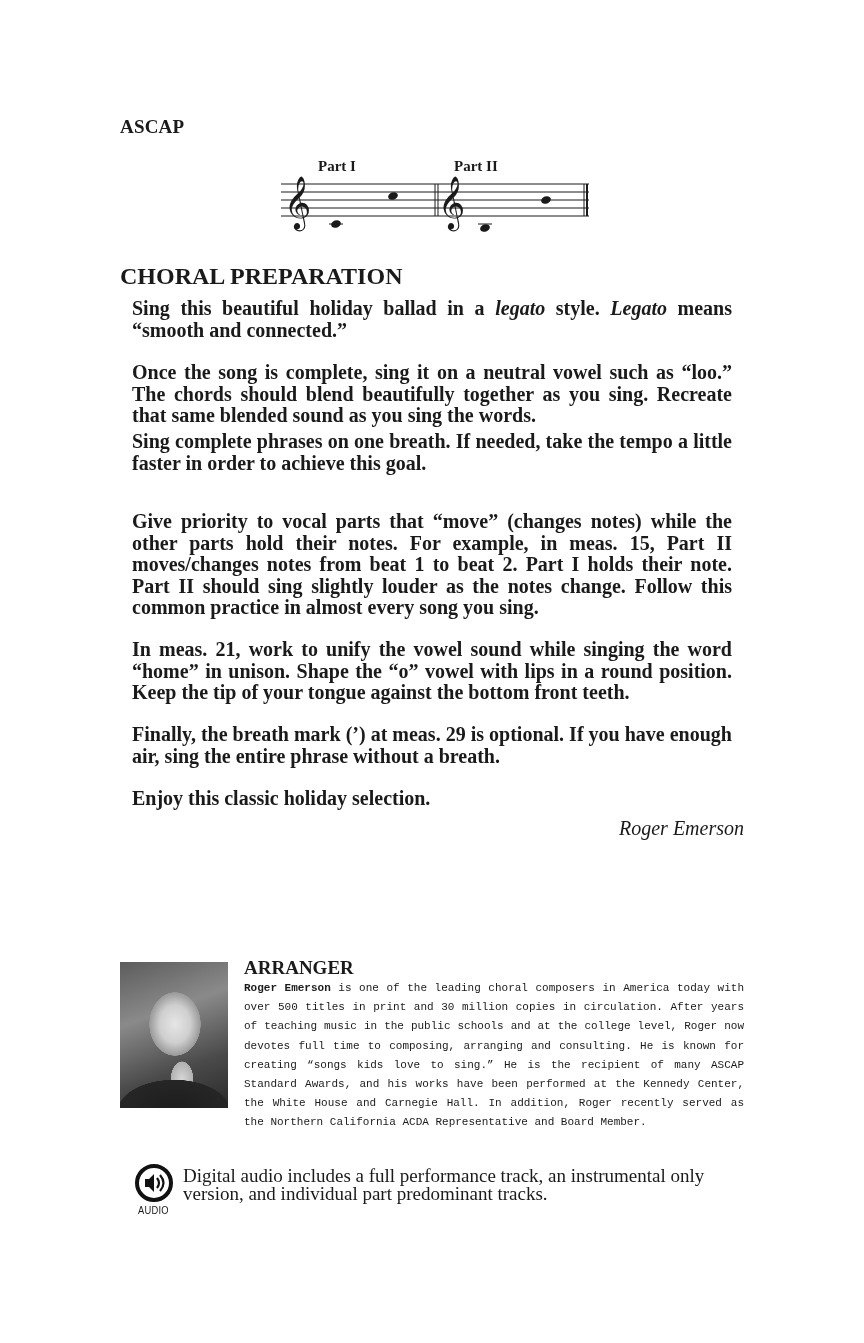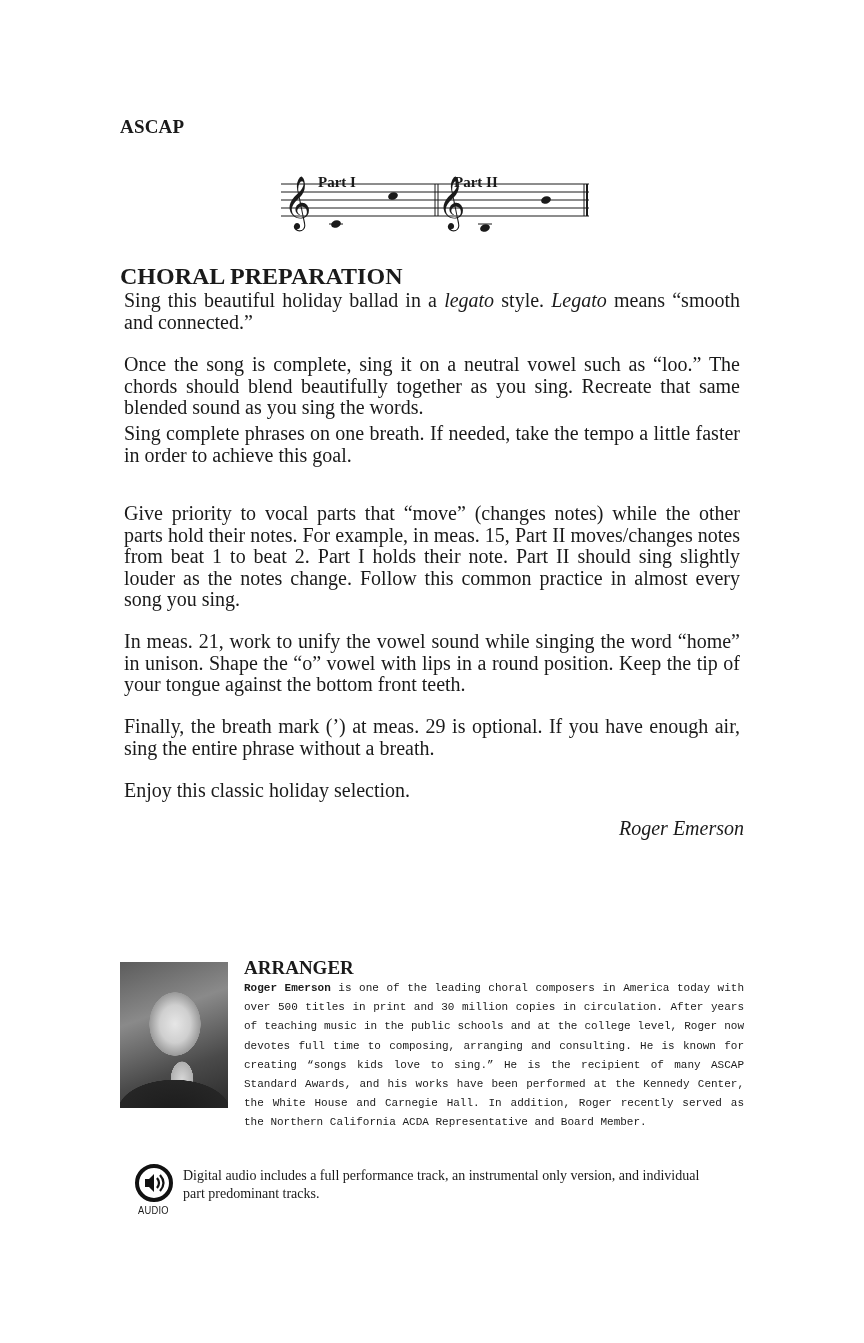--- a/index.html
+++ b/index.html
@@ -6,34 +6,34 @@
     body {
       width: 864px; height: 1343px; position: relative; overflow: hidden;
       color: #1a1a1a;
       font-family: "Liberation Serif", "DejaVu Serif", serif;
     }
     .h-ranges {
       position: absolute; left: 120px; top: 116px;
       font-weight: bold; font-size: 19px; letter-spacing: 0.2px;
     }
     .staff-wrap { position: absolute; left: 278px; top: 158px; width: 316px; height: 82px; }
-    .part-label { position: absolute; top: 0; font-weight: bold; font-size: 15px; margin-top: 16px; }
+    .part-label { position: absolute; top: 0; font-weight: bold; font-size: 15px; }
     .part-label.p1 { left: 40px; }
     .part-label.p2 { left: 176px; }
     .staff-svg { position: absolute; left: 0; top: 16px; }
 
     .h-choral {
       position: absolute; left: 120px; top: 263px;
       font-weight: bold; font-size: 24px;
     }
     .body-text {
       position: absolute; left: 120px; width: 624px;
       font-size: 20px; line-height: 21.5px; text-align: justify;
     }
-    .body-text p { margin: 4px; }
+    .body-text p { margin: 12px; font-weight: bold; }
     .sig {
       position: absolute; left: 120px; width: 624px; top: 817px;
       text-align: right; font-style: italic; font-size: 20px;
     }
 
     .photo {
       position: absolute; left: 120px; top: 962px; width: 108px; height: 146px;
       background:
         radial-gradient(ellipse 34px 42px at 55px 62px, #e6e6e6 0%, #cfcfcf 45%, #9a9a9a 75%, transparent 76%),
         radial-gradient(ellipse 70px 40px at 54px 150px, #1c1c1c 0%, #262626 80%, transparent 81%),
@@ -52,21 +52,21 @@
     .bio b { font-weight: bold; }
 
     .audio-icon { position: absolute; left: 134px; top: 1163px; width: 40px; height: 40px; }
     .audio-label {
       position: absolute; left: 138px; top: 1204px;
       font-family: "Liberation Sans", "DejaVu Sans", sans-serif;
       font-size: 11px; letter-spacing: 0.3px; transform: scaleX(0.85); transform-origin: left;
     }
     .audio-text {
       position: absolute; left: 183px; top: 1167px; width: 540px;
-      font-size: 14px; line-height: 18px;
+      font-size: 19px; line-height: 18px;
     }
   </style>
 </head>
 <body>
 
 <div class="h-ranges">ASCAP</div>
 
 <div class="staff-wrap">
   <span class="part-label p1">Part I</span>
   <span class="part-label p2">Part II</span>

